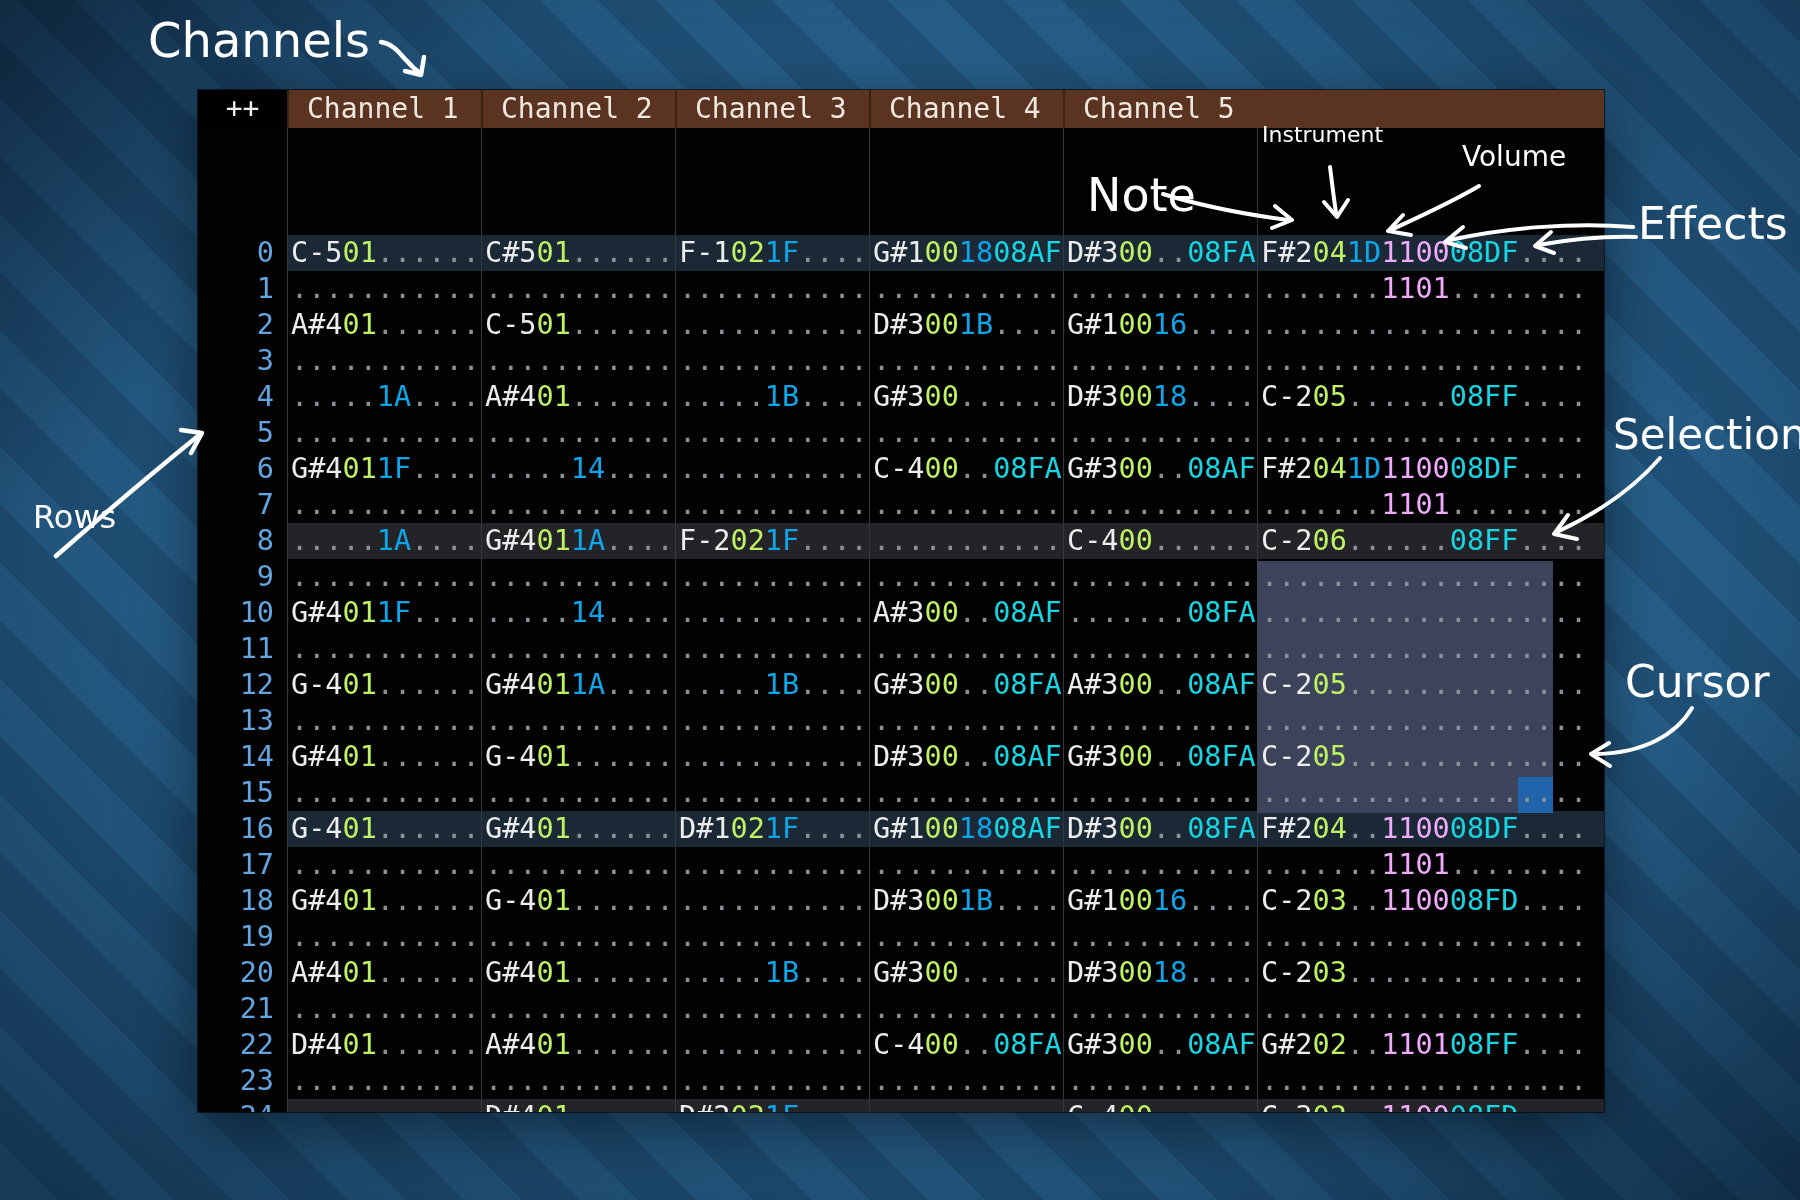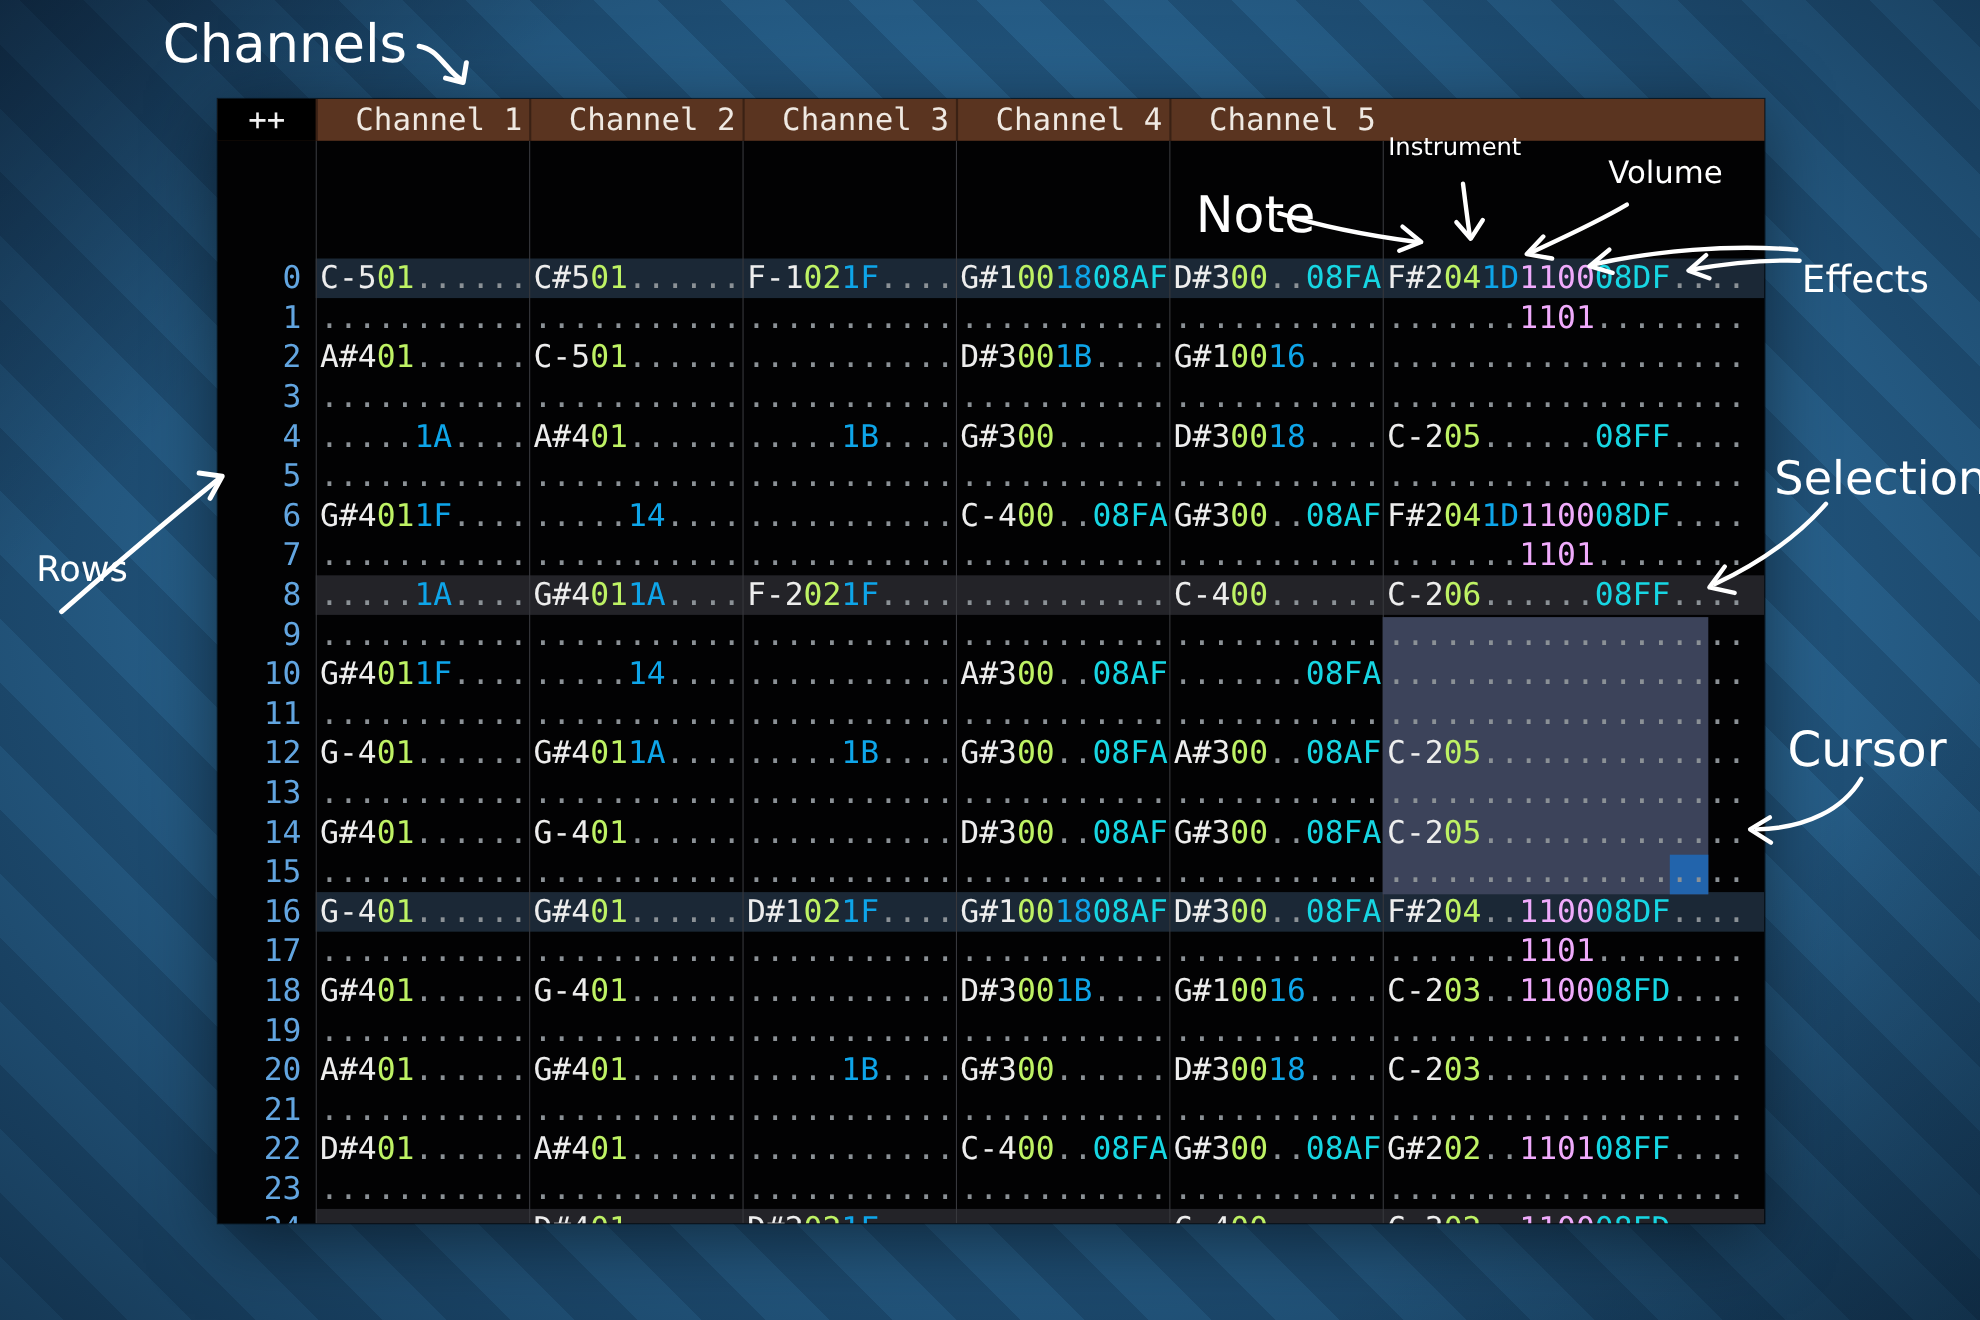--- a/index.html
+++ b/index.html
@@ -14,21 +14,21 @@
     background:linear-gradient(135deg, rgba(0,0,10,0.35) 0%, rgba(0,0,0,0) 18%, rgba(0,0,0,0) 80%, rgba(0,10,20,0.25) 100%);}
 
   
   #tracker{
     position:absolute; left:198px; top:90px; width:1406px; height:1022px;
     background:#020203; box-shadow:0 14px 60px rgba(0,0,0,0.5), 0 0 0 1px rgba(0,0,0,0.6);
     font-family:"DejaVu Sans Mono","Liberation Mono",monospace;
   }
   #hdr{display:flex; height:38px; background:#5a3420; color:#efe9e2; font-size:28px; line-height:38px;}
   #hdr .corner{width:89px; background:#000; text-align:center; color:#f2f2f2; flex:none;}
-  #hdr .chh{width:194px; flex:none; padding-left:34px; box-sizing:border-box; border-left:2px solid rgba(0,0,0,0.35); white-space:pre;}
+  #hdr .chh{width:194px; flex:none; padding-left:18px; box-sizing:border-box; border-left:2px solid rgba(0,0,0,0.35); white-space:pre;}
   #hdr .chh:last-child{flex:1;}
   #pattern{position:relative; height:984px; overflow:hidden;}
   .sep{position:absolute; top:0; bottom:0; width:1px; background:#37383d; z-index:1;}
   #selbox{position:absolute; left:1059px; top:433px; width:296px; height:252px; background:#3c435a; z-index:3;}
   #curbox{position:absolute; left:1320px; top:649px; width:35px; height:36px; background:#2264ac; z-index:3;}
   #rows{position:absolute; left:0; top:107px; right:0;}
   .row{display:flex; height:36px; font-size:28.5px; line-height:36px; white-space:pre;}
   .rnum{width:89px; flex:none; text-align:right; padding-right:13px; box-sizing:border-box; color:#62a5e0;}
   .cells{display:flex; flex:1;}
   .cells.hl1{background:#232328;}
@@ -95,21 +95,21 @@
         <div class="row"><div class="rnum">24</div><div class="cells hl1"><div class="cell"><span class="dim">...</span><span class="dim">..</span><span class="dim">..</span><span class="dim">....</span></div><div class="cell"><span class="note">D#4</span><span class="ins">01</span><span class="dim">..</span><span class="dim">....</span></div><div class="cell"><span class="note">D#2</span><span class="ins">02</span><span class="vol">1F</span><span class="dim">....</span></div><div class="cell"><span class="dim">...</span><span class="dim">..</span><span class="dim">..</span><span class="dim">....</span></div><div class="cell"><span class="note">C-4</span><span class="ins">00</span><span class="dim">..</span><span class="dim">....</span></div><div class="cell wide"><span class="note">C-3</span><span class="ins">02</span><span class="dim">..</span><span class="fxg">1100</span><span class="fxc">08FD</span><span class="dim">....</span></div></div></div>
       </div>
   </div>
 </div>
 
 <div class="ann" style="left:148px; top:12px;  font-size:48px;">Channels</div>
 <div class="ann" style="left:33px;  top:498px; font-size:32px;">Rows</div>
 <div class="ann" style="left:1087px;top:168px; font-size:46px;">Note</div>
 <div class="ann" style="left:1262px;top:122px; font-size:22px;">Instrument</div>
 <div class="ann" style="left:1462px;top:140px; font-size:28px;">Volume</div>
-<div class="ann" style="left:1638px;top:198px; font-size:34px;margin-top:36px;">Effects</div>
+<div class="ann" style="left:1638px;top:198px; font-size:44px;">Effects</div>
 <div class="ann" style="left:1613px;top:410px; font-size:42px;">Selection</div>
 <div class="ann" style="left:1625px;top:656px; font-size:44px;">Cursor</div>
 
 <svg id="arrows" viewBox="0 0 1800 1200">
   <g stroke-width="4.5">
     <path d="M381,42 C394,44 400,54 407,61 C413,68 417,71 420,73"></path>
     <path d="M405,71 L421,75 L424,57"></path>
   </g>
   <g stroke-width="4.5">
     <path d="M56,556 C104,514 156,470 198,436"></path>

